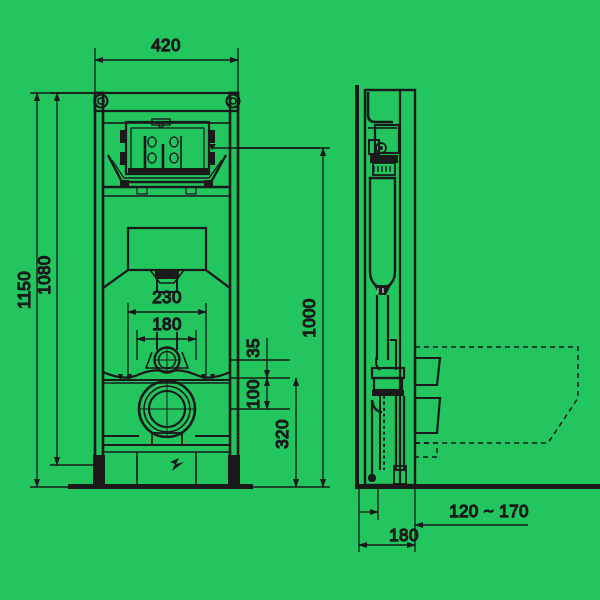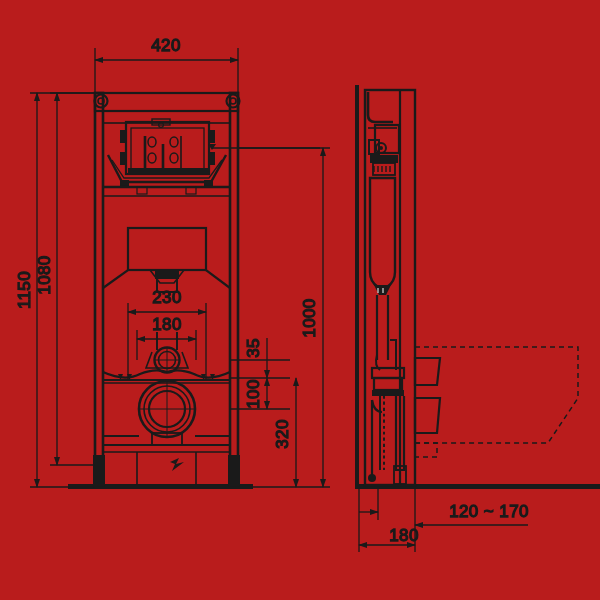--- a/index.html
+++ b/index.html
@@ -8,21 +8,21 @@
     padding: 0;
     background: #ffffff;
   }
   body {
     font-family: "Liberation Sans", sans-serif;
   }
   #drawing-root {
     position: relative;
     width: 600px;
     height: 600px;
-    background: #b91c1c;
+    background: #22c55e;
     overflow: hidden;
   }
   #drawing-svg {
     display: block;
     width: 600px;
     height: 600px;
   }
   .dimtext {
     font-family: "Liberation Sans", sans-serif;
     font-size: 17px;

